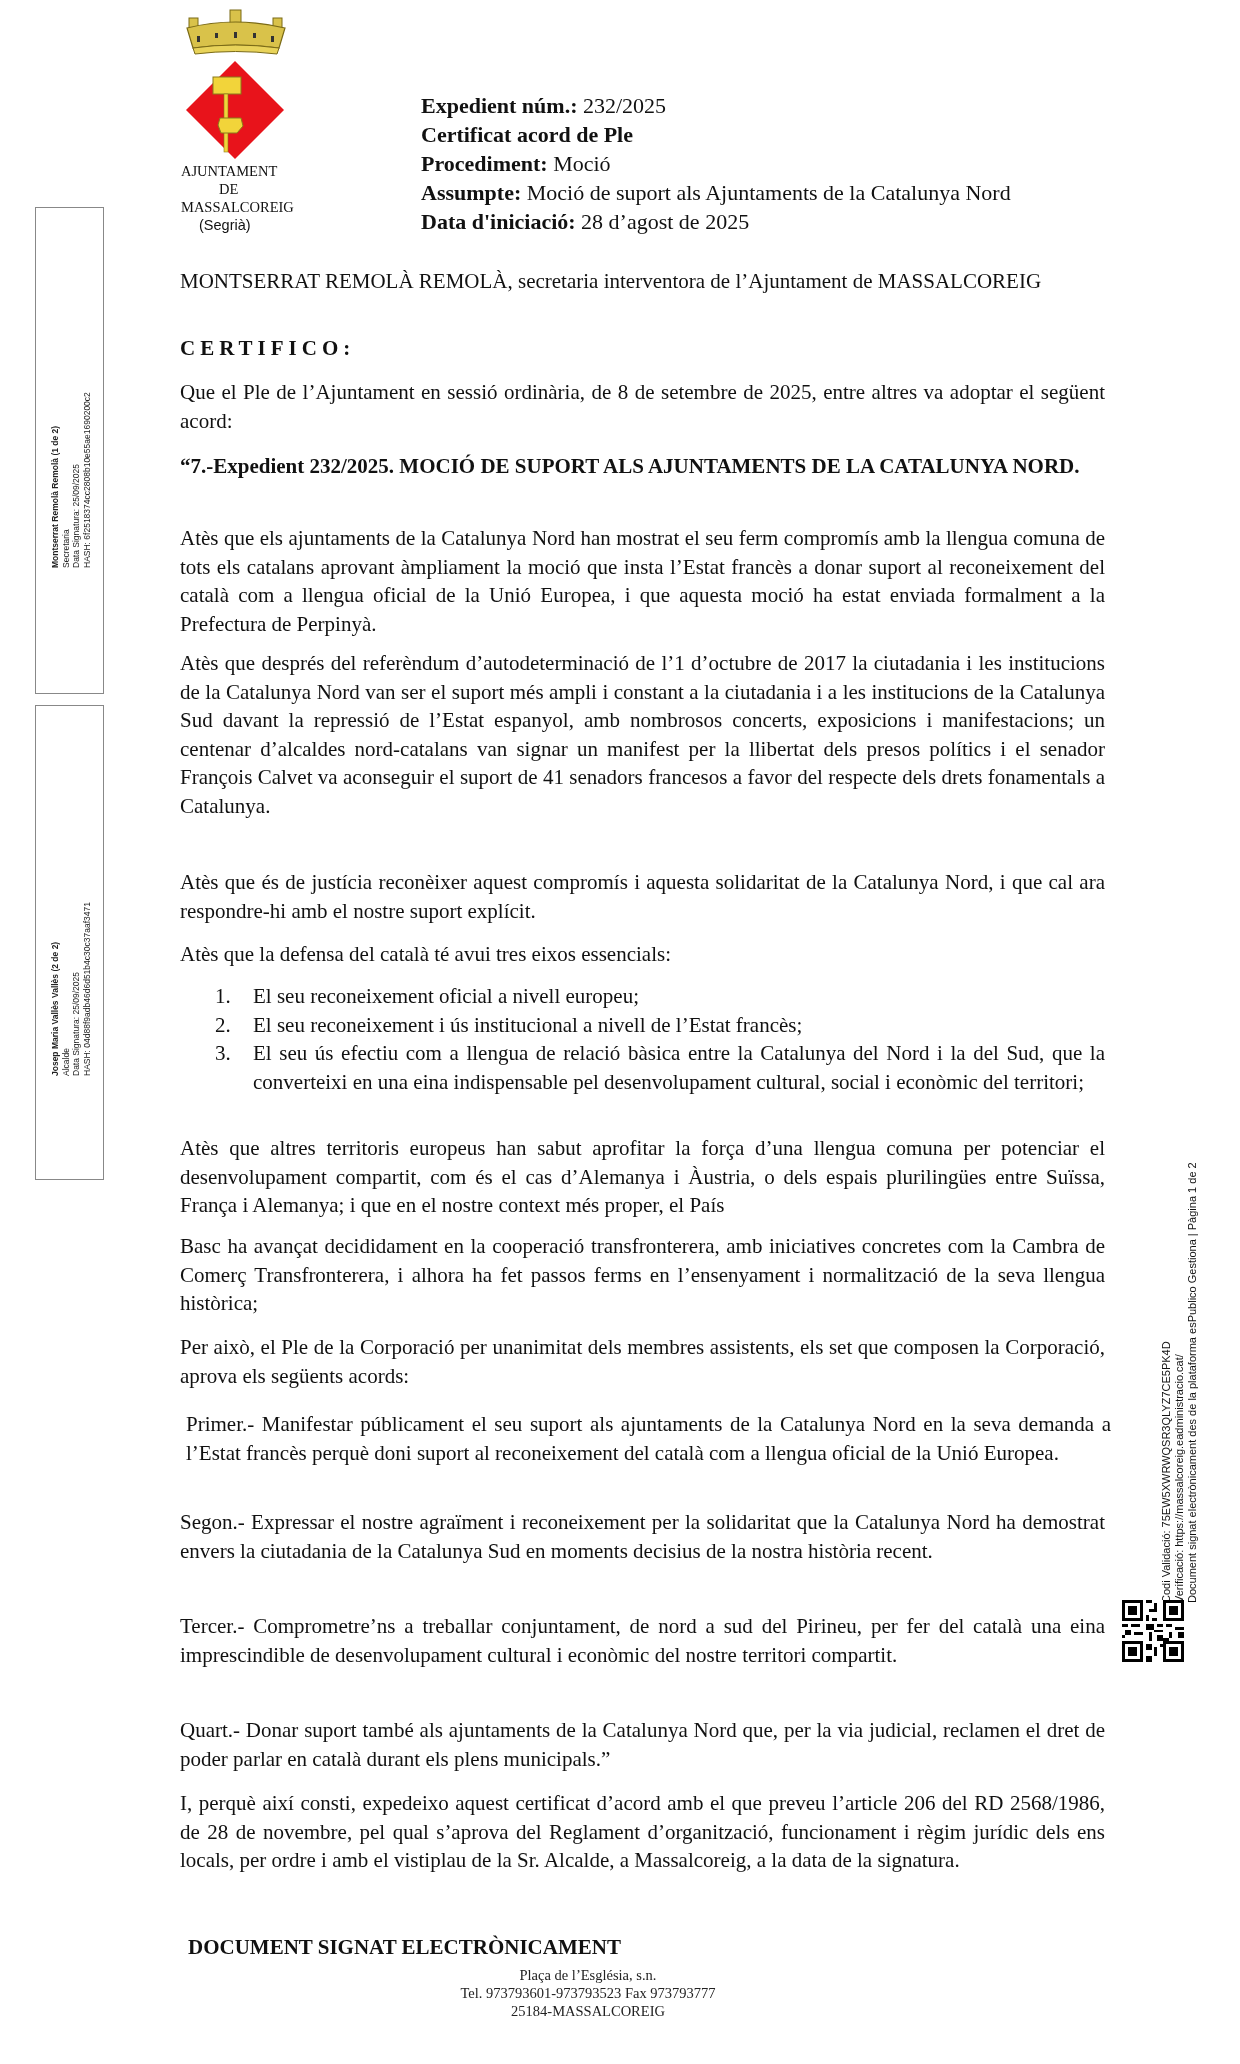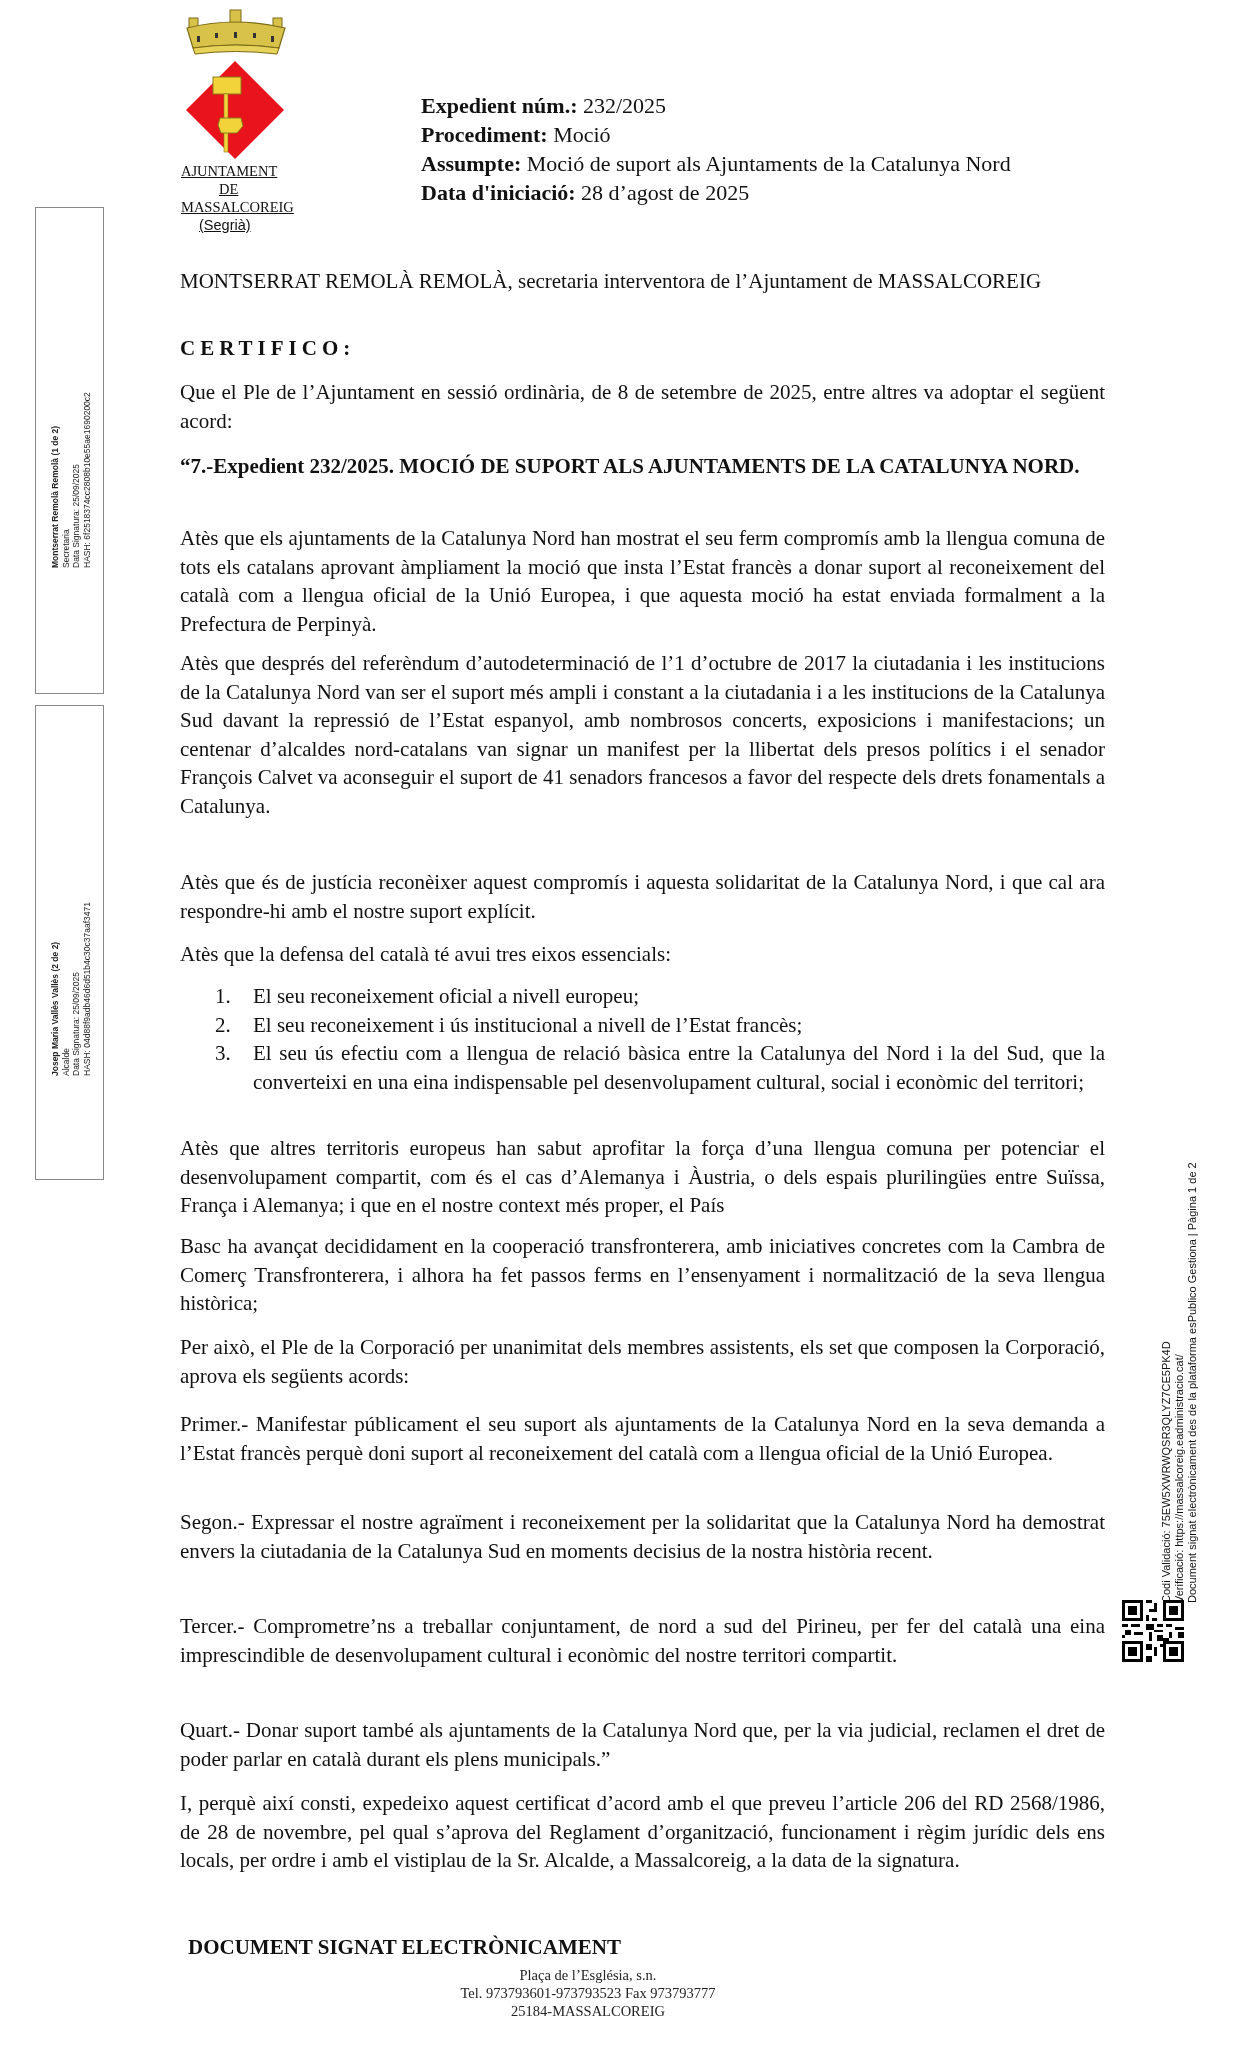--- a/index.html
+++ b/index.html
@@ -1,21 +1,21 @@
 <!DOCTYPE html>
 <html><head>
 <meta charset="utf-8">
 <style>
   html, body { margin:0; padding:0; background:#ffffff; }
   body { width:1240px; height:2064px; position:relative; overflow:hidden;
          font-family:"Liberation Serif", serif; color:#111111; }
   .abs { position:absolute; }
   .logo-wrap { left:175px; top:6px; width:140px; height:230px; }
   .logo-caption { position:absolute; left:6px; top:156px; width:130px; font-size:14.5px; line-height:18px; color:#111; }
-  .logo-caption div { white-space:nowrap;text-decoration:underline; }
+  .logo-caption div { white-space:nowrap; }
   .cap-de { padding-left:38px; }
   .cap-seg { padding-left:18px; font-family:"Liberation Sans", sans-serif; }
   .header-block { left:421px; top:91px; font-size:22px; line-height:29px; }
   .header-block b { font-weight:bold; }
   .p { position:absolute; left:180px; width:925px; font-size:21px; line-height:28.5px; text-align:justify; }
   .p.bold { font-weight:bold; }
   .certifico { font-weight:bold; letter-spacing:5px; }
   .list { position:absolute; left:180px; width:925px; font-size:21px; line-height:28.5px; margin:0; padding:0; list-style:none; }
   .list li { position:relative; padding-left:73px; text-align:justify; }
   .list .num { position:absolute; left:35px; top:0; }
@@ -57,20 +57,21 @@
   <div class="logo-caption">
     <div>AJUNTAMENT</div>
     <div class="cap-de">DE</div>
     <div>MASSALCOREIG</div>
     <div class="cap-seg">(Segrià)</div>
   </div>
 </div>
 
 <div class="abs header-block">
   <div><b>Expedient núm.:</b> <span>232/2025</span></div>
+  <div><b>Certificat acord de Ple</b></div>
   <div><b>Procediment:</b> <span>Moció</span></div>
   <div><b>Assumpte:</b> <span>Moció de suport als Ajuntaments de la Catalunya Nord</span></div>
   <div><b>Data d'iniciació:</b> <span>28 d’agost de 2025</span></div>
 </div>
 
 <div class="sig-box" style="left:35px; top:207px; width:67px; height:485px;">
   <div class="sig-text" style="left:14px; top:360px;">
     <div class="nm">Montserrat Remolà Remolà (1 de 2)</div>
     <div>Secretaria</div>
     <div>Data Signatura: 25/09/2025</div>
@@ -153,21 +154,21 @@
 
 <ol class="list" style="top:982px;">
   <li><span class="num">1.</span><span>El seu reconeixement oficial a nivell europeu;</span></li>
   <li><span class="num">2.</span><span>El seu reconeixement i ús institucional a nivell de l’Estat francès;</span></li>
   <li><span class="num">3.</span><span>El seu ús efectiu com a llengua de relació bàsica entre la Catalunya del Nord i la del Sud, que la converteixi en una eina indispensable pel desenvolupament cultural, social i econòmic del territori;</span></li>
 </ol>
 
 <div class="p" style="top:1134px;">Atès que altres territoris europeus han sabut aprofitar la força d’una llengua comuna per potenciar el desenvolupament compartit, com és el cas d’Alemanya i Àustria, o dels espais plurilingües entre Suïssa, França i Alemanya; i que en el nostre context més proper,  el País</div>
 <div class="p" style="top:1232px;font-family:Liberation Serif, serif;">Basc ha avançat decididament en la cooperació transfronterera, amb iniciatives concretes com la Cambra de Comerç Transfronterera, i alhora ha fet passos ferms en l’ensenyament i normalització de la seva llengua històrica;</div>
 <div class="p" style="top:1333px;">Per això, el Ple de la Corporació per unanimitat dels membres assistents, els set que composen la Corporació, aprova els següents acords:</div>
-<div class="p" style="top:1410px;">Primer.- Manifestar públicament el seu suport als ajuntaments de la Catalunya Nord en la seva demanda a l’Estat francès perquè doni suport al reconeixement del català com a llengua oficial de la Unió Europea.</div>
+<div class="p" style="top:1410px;margin-left:6px;">Primer.- Manifestar públicament el seu suport als ajuntaments de la Catalunya Nord en la seva demanda a l’Estat francès perquè doni suport al reconeixement del català com a llengua oficial de la Unió Europea.</div>
 <div class="p" style="top:1508px;">Segon.- Expressar el nostre agraïment i reconeixement per la solidaritat que la Catalunya Nord ha demostrat envers la ciutadania de la Catalunya Sud en moments decisius de la nostra història recent.</div>
 <div class="p" style="top:1612px;">Tercer.- Comprometre’ns a treballar conjuntament, de nord a sud del Pirineu, per fer del català una eina imprescindible de desenvolupament cultural i econòmic del nostre territori compartit.</div>
 <div class="p" style="top:1716px;">Quart.- Donar suport també als ajuntaments de la Catalunya Nord que, per la via judicial, reclamen el dret de poder parlar en català durant els plens municipals.”</div>
 <div class="p" style="top:1789px;">I, perquè així consti, expedeixo aquest certificat d’acord amb el que preveu l’article 206 del RD 2568/1986, de 28 de novembre, pel qual s’aprova del Reglament d’organització, funcionament i règim jurídic dels ens locals, per ordre i amb el vistiplau de la Sr. Alcalde, a Massalcoreig, a la data de la signatura.</div>
 <div class="p bold" style="top:1933px;margin-left:8px;">DOCUMENT SIGNAT ELECTRÒNICAMENT</div>
 
 <div class="footer">
   <div>Plaça de l’Església, s.n.</div>
   <div>Tel. 973793601-973793523 Fax 973793777</div>
   <div>25184-MASSALCOREIG</div>

